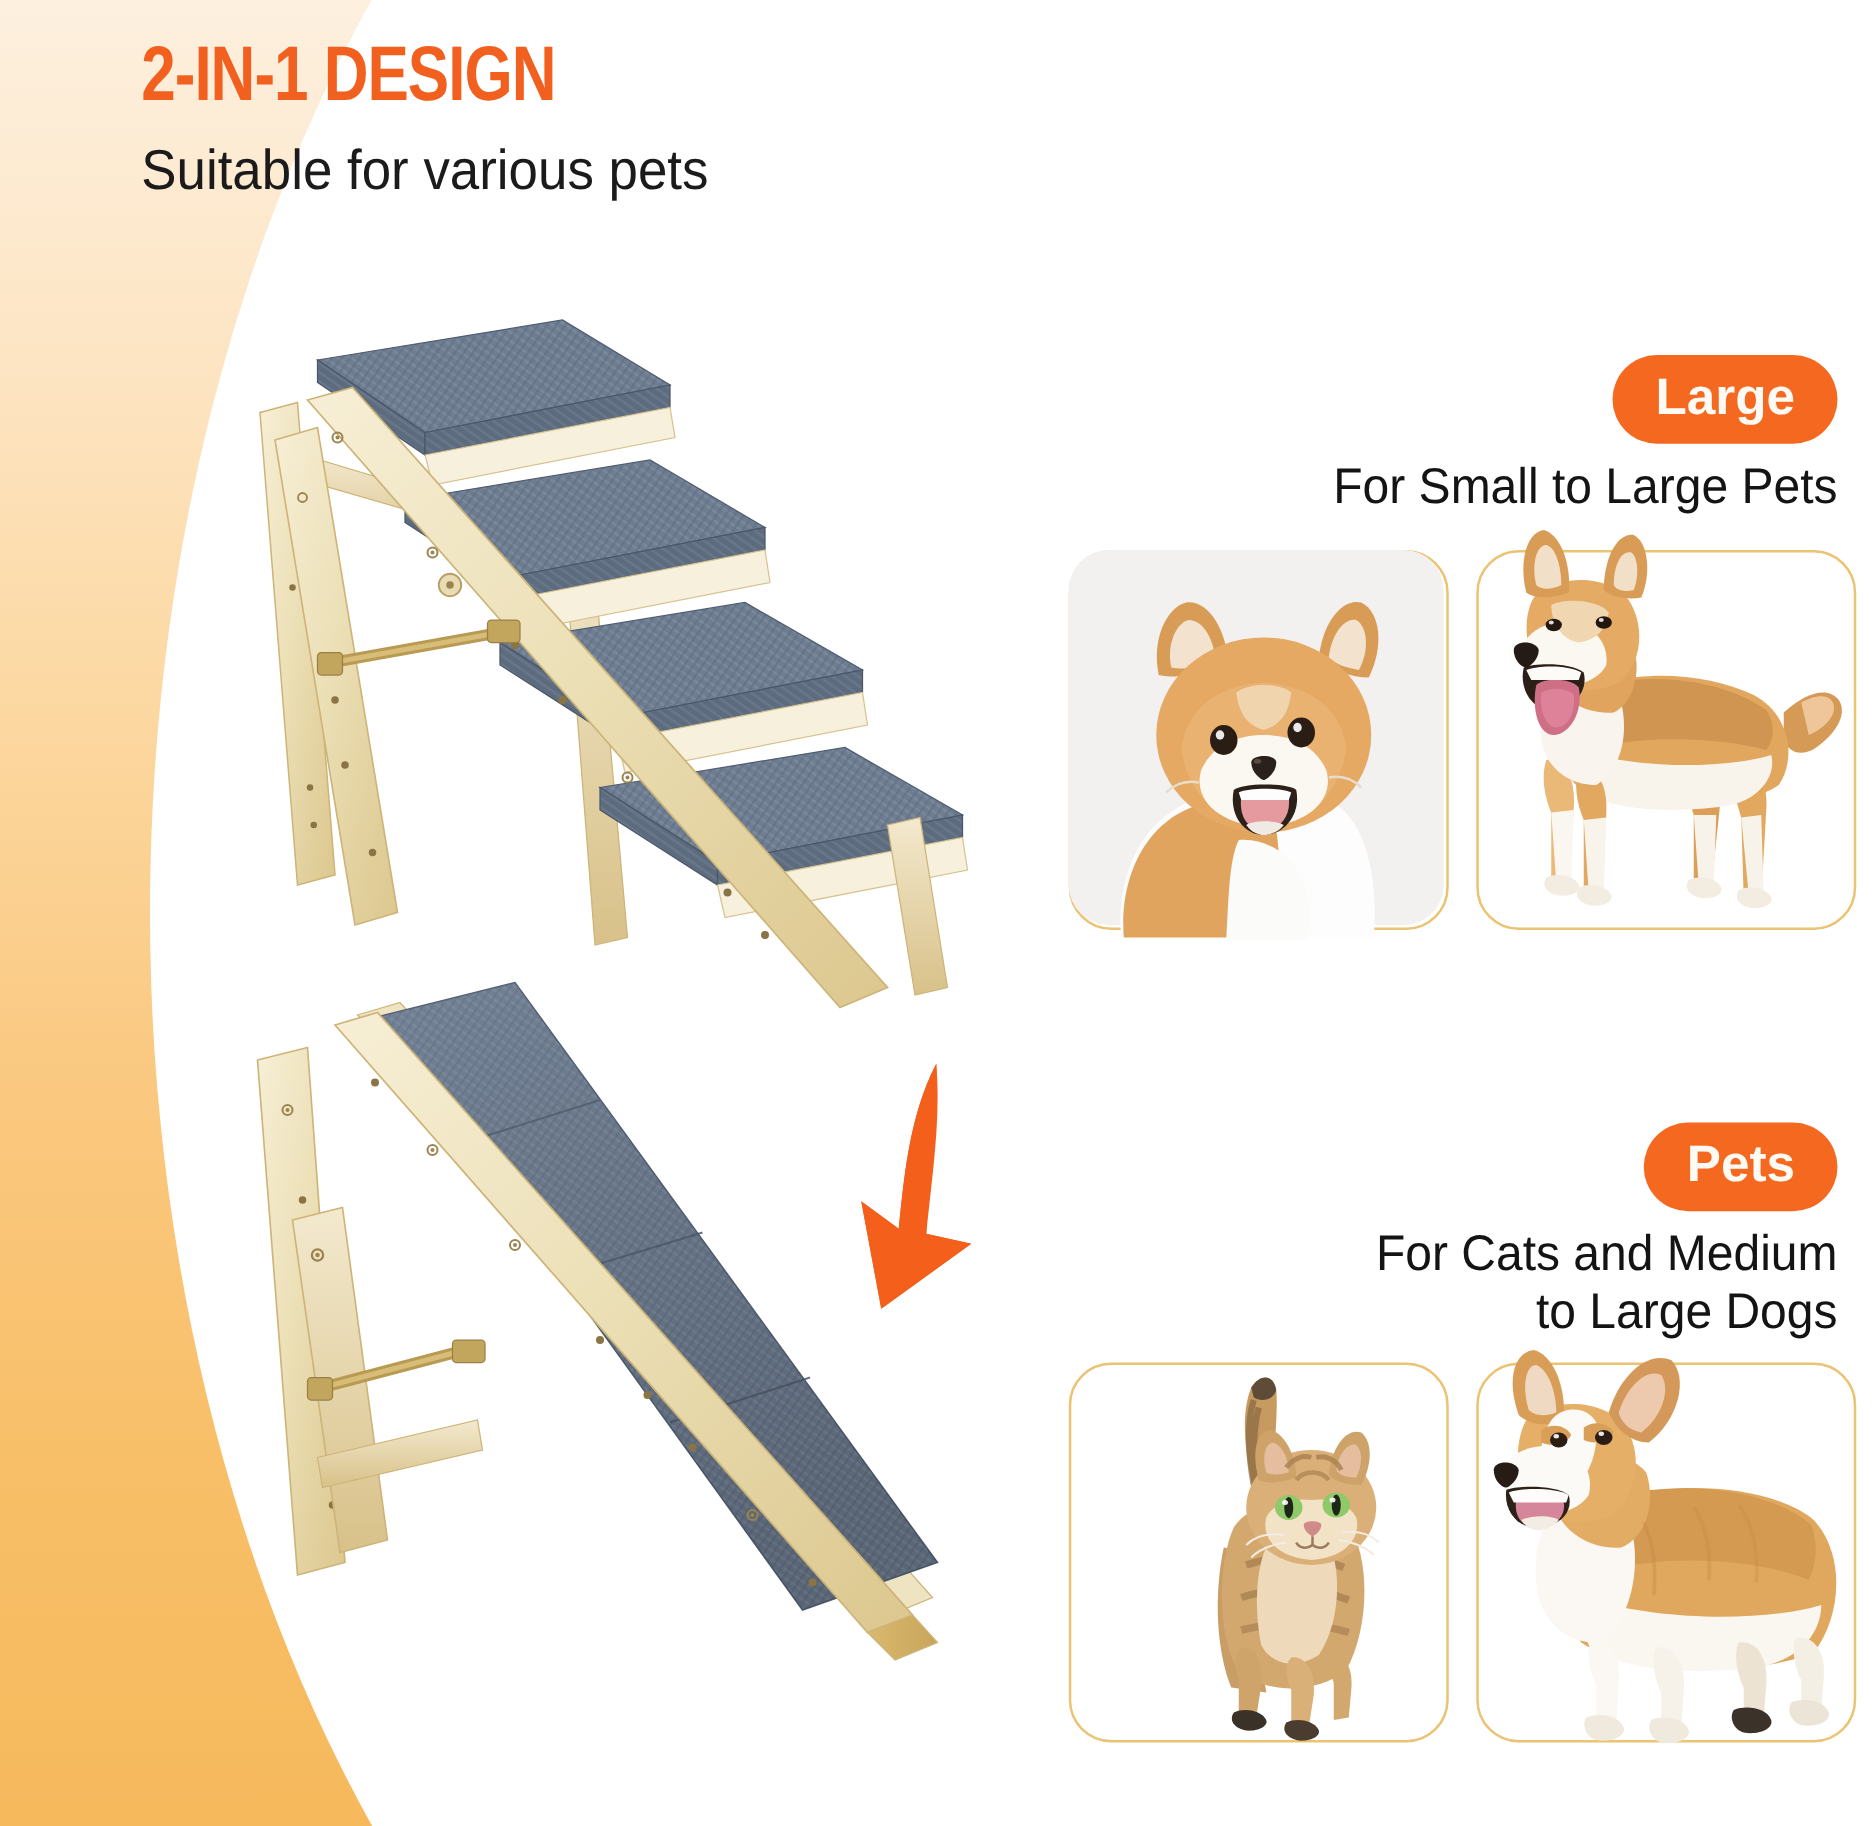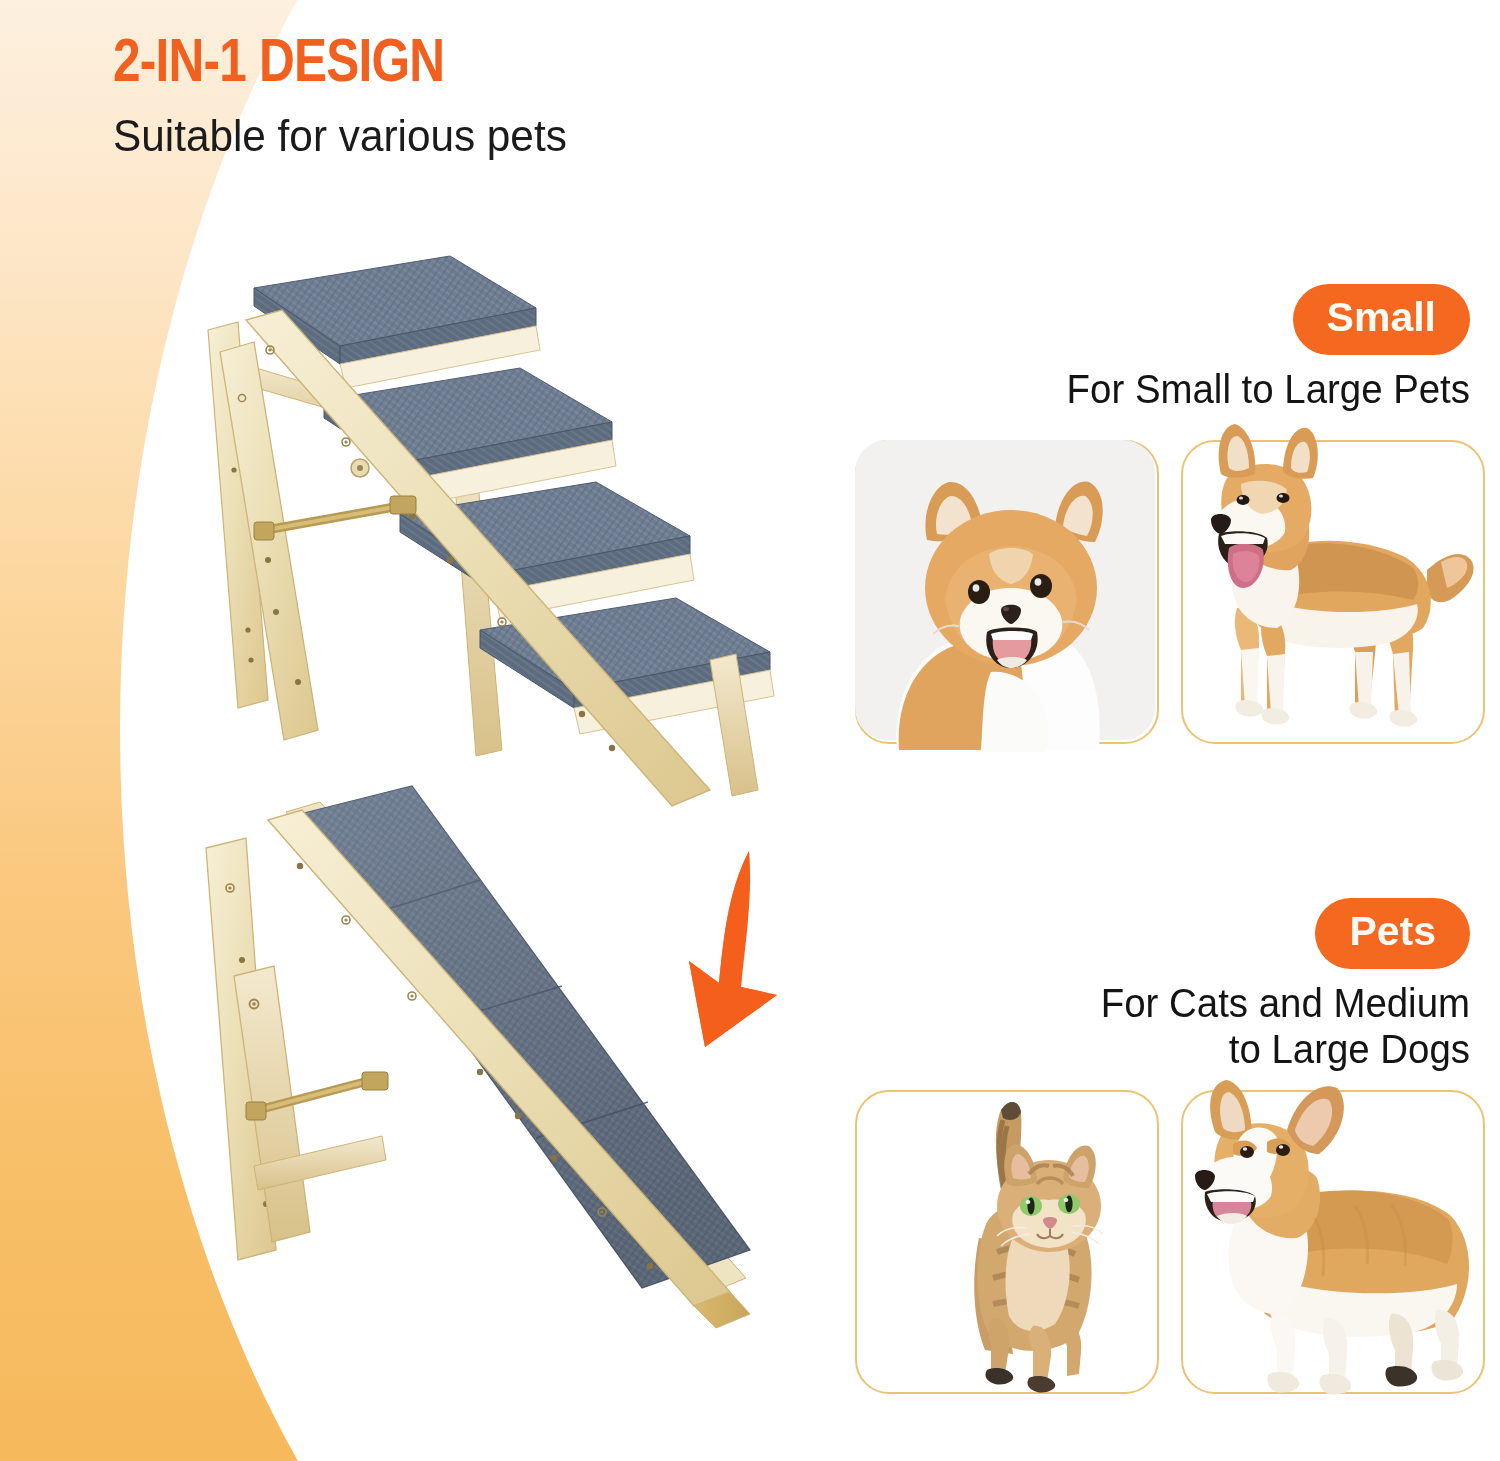--- a/index.html
+++ b/index.html
@@ -233,21 +233,21 @@
     <path d="M544,526 L580,512 L600,534 L566,548 Z" fill="url(#wdDark)" stroke="#cdb478" stroke-width="1"></path>
   </svg>
 
   <svg class="arrow" viewBox="0 0 170 230">
     <path d="M104,16 C82,58 78,110 74,148 L44,126 L60,212 L132,160 L96,152 C98,112 106,62 104,16 Z" fill="#f4601c"></path>
     <path d="M104,16 C108,62 100,110 96,152 L132,160 L60,212 L44,126 L74,148 C78,110 82,58 104,16 Z" fill="#f4601c"></path>
   </svg>
 
   <div class="sec sec-stairs">
     <div class="badge-row">
-      <span class="badge">Small</span>
+      <span class="badge">Large</span>
     </div>
     <div class="cap">For Small to Large Pets</div>
   </div>
 
   <div class="cards cards-stairs">
 
     <div class="card">
       <svg class="photo" style="left:-16px;top:-22px;width:332px;height:352px;" viewBox="0 0 332 352">
         <rect x="14" y="20" width="300" height="300" rx="32" fill="#f2f1ef"></rect>
         <g>

